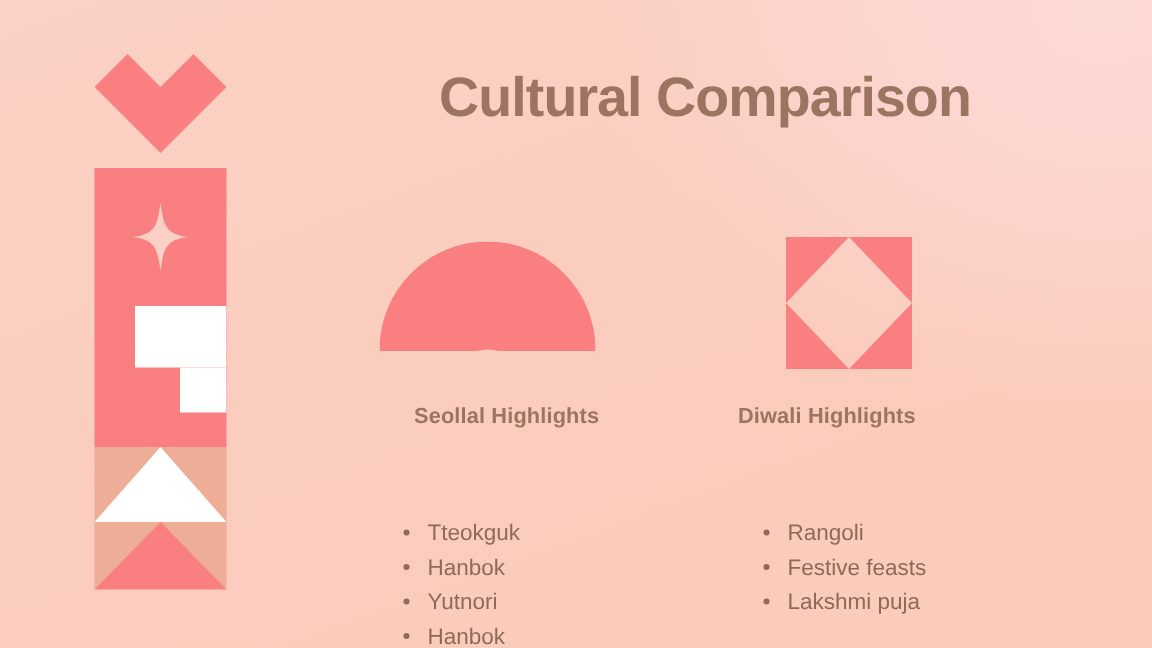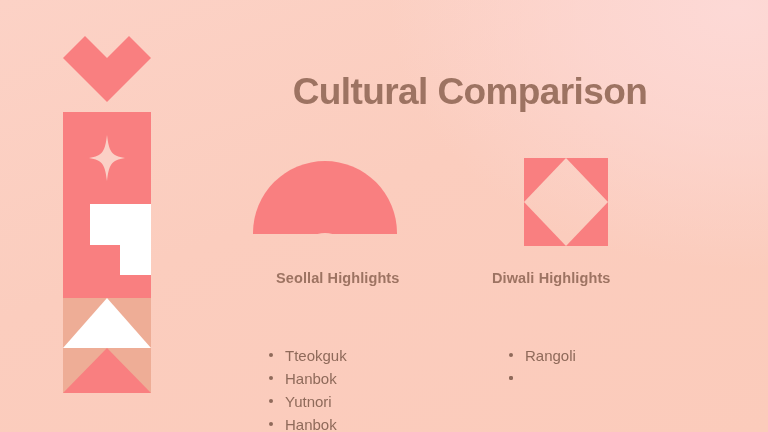--- a/index.html
+++ b/index.html
@@ -126,21 +126,20 @@
     position: absolute;
     left: 210px;
     top: 44px;
     width: 520px;
     text-align: center;
     font-size: 37px;
     font-weight: bold;
     letter-spacing: -0.6px;
     color: #9d7362;
     white-space: nowrap;
-    margin-top: 27px;
   }
 
   .col-heading {
     position: absolute;
     font-size: 14.5px;
     font-weight: bold;
     color: #9d7362;
     white-space: nowrap;
     letter-spacing: 0.1px;
   }
@@ -305,19 +304,21 @@
 
   <div class="col-heading" id="heading-diwali">Diwali Highlights</div>
 
   <ul class="highlight-list" id="list-diwali">
     <li>
       <span class="bullet-dot"></span>
       <span>Rangoli</span>
     </li>
     <li>
       <span class="bullet-dot"></span>
-    </li>
-    <li>
-      <span class="bullet-dot"></span>
+      <span>Festive feasts</span>
+    </li>
+    <li>
+      <span class="bullet-dot"></span>
+      <span>Lakshmi puja</span>
     </li>
   </ul>
 
 </div>
 
 </body></html>

